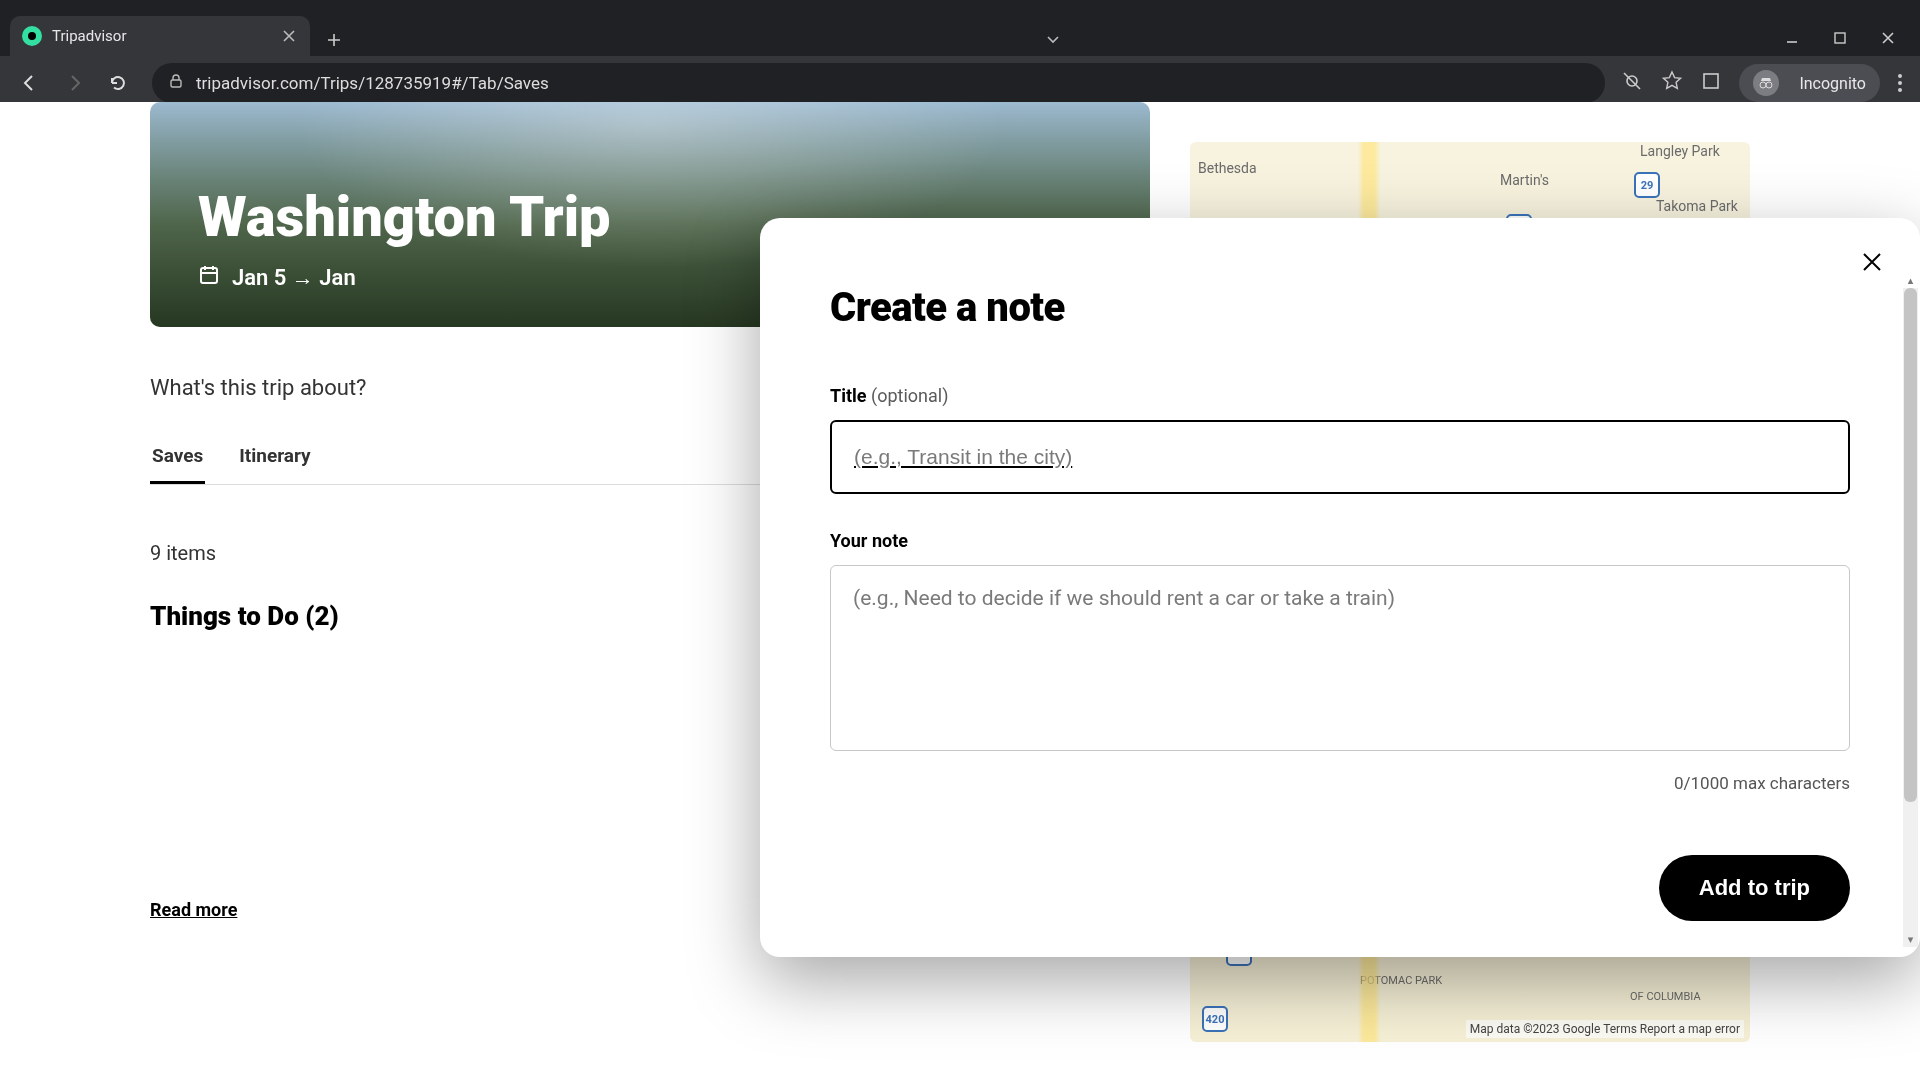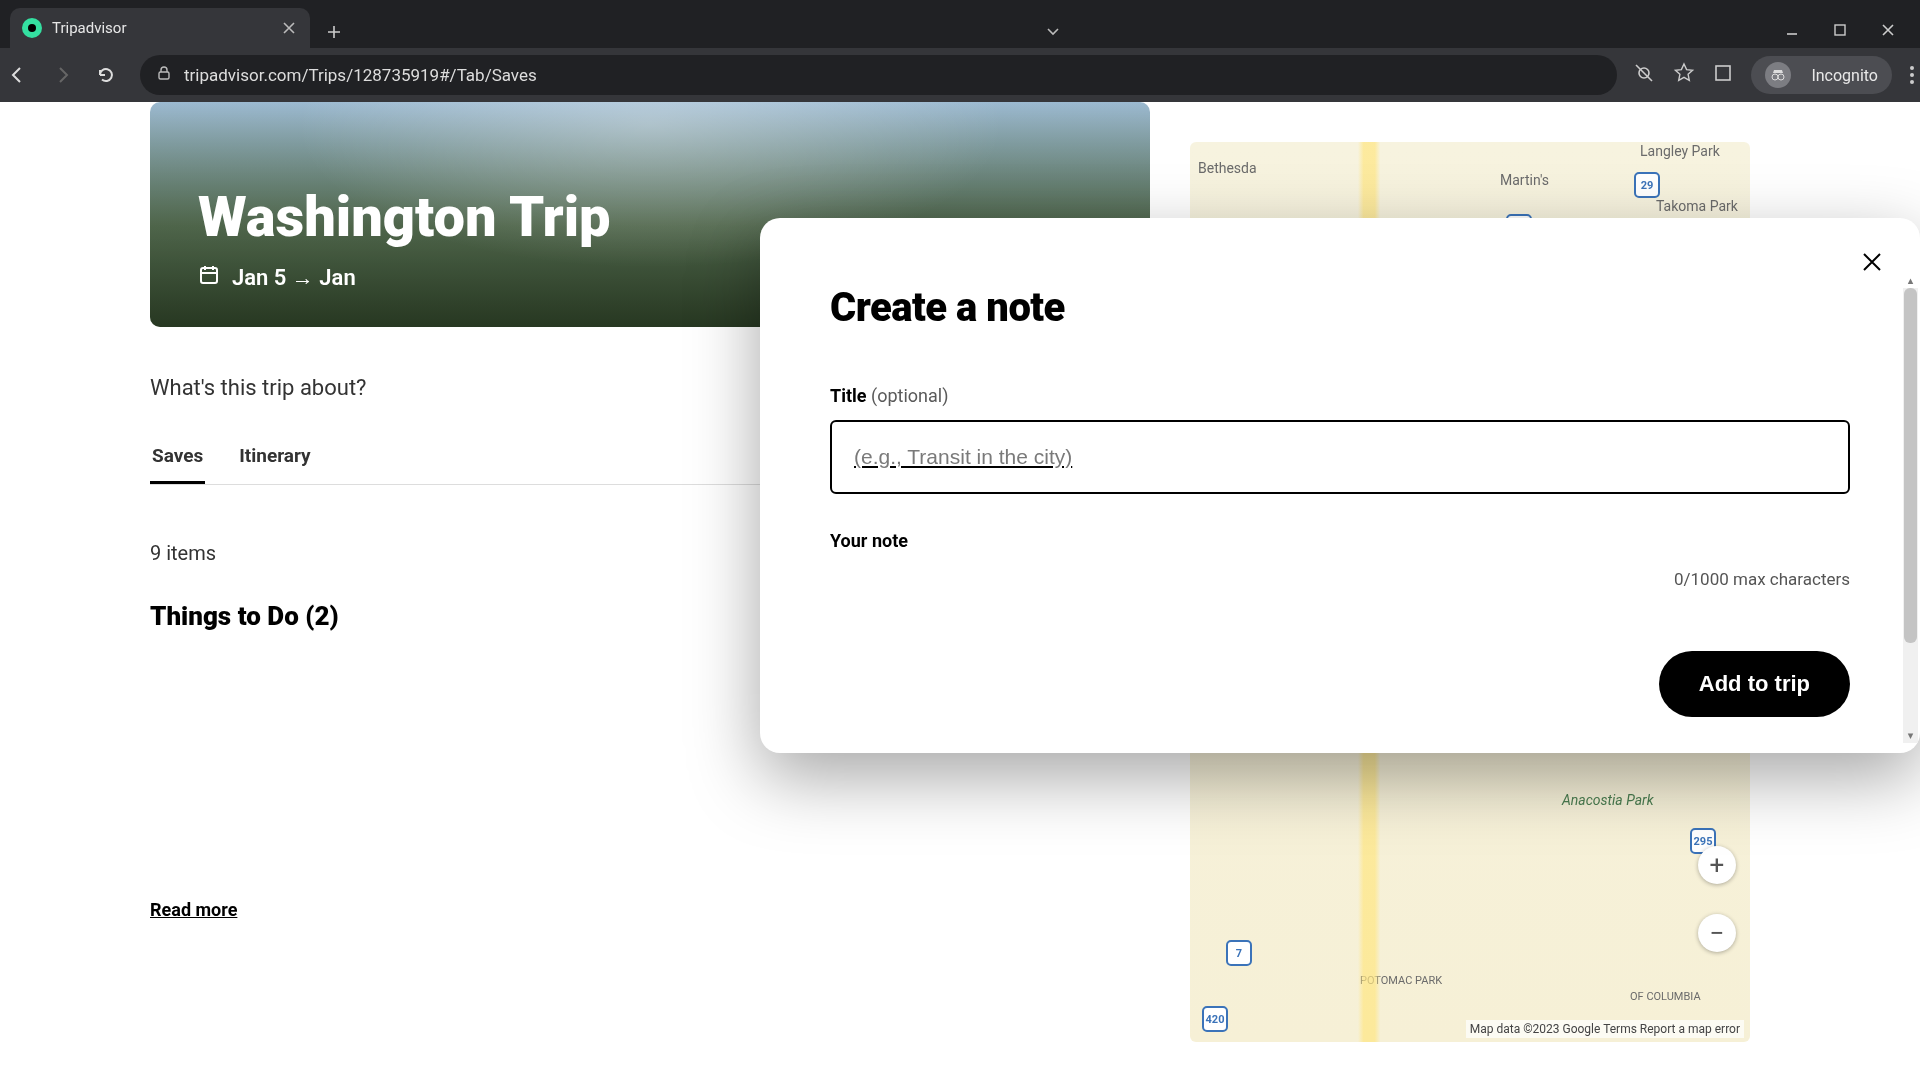--- a/index.html
+++ b/index.html
@@ -1,30 +1,30 @@
 <!DOCTYPE html>
 <html><head>
 <meta charset="utf-8">
 <style>
 * { margin: 0; padding: 0; box-sizing: border-box; }
 body { font-family: -apple-system, BlinkMacSystemFont, "Segoe UI", Roboto, Helvetica, Arial, sans-serif; width: 1920px; height: 1080px; overflow: hidden; background: #fff; position: relative; }
 
 
-.titlebar { height: 48px; background: #202124; display: flex; align-items: flex-end; padding: 0 10px; }
+.titlebar { height: 56px; background: #202124; display: flex; align-items: flex-end; padding: 0 10px; }
 .tab { height: 40px; background: #35363a; border-radius: 10px 10px 0 0; display: flex; align-items: center; padding: 0 12px; gap: 10px; color: #e7e7e7; font-size: 15px; min-width: 300px; }
 .tab .favicon { width: 20px; height: 20px; border-radius: 50%; background: #34e0a1; display: flex; align-items: center; justify-content: center; }
 .tab .favicon::after { content: ""; width: 8px; height: 8px; border-radius: 50%; background: #000; }
 .tab .tab-title { flex: 1; }
 .tab .tab-close { width: 18px; height: 18px; display:flex; align-items:center; justify-content:center; color:#bbb; cursor:pointer; }
 .newtab { width: 32px; height: 32px; display:flex; align-items:center; justify-content:center; color:#ccc; margin-left:8px; cursor:pointer; }
 .win-controls { margin-left:auto; display:flex; gap: 28px; padding: 0 12px 8px 0; color:#ccc; }
 .win-controls span { width:20px; height:20px; display:flex; align-items:center; justify-content:center; cursor:pointer;}
 .chevd { width:18px; height:18px; display:flex; align-items:center; justify-content:center; color:#bbb; margin-right:26px; margin-bottom:8px; cursor:pointer;}
 
-.addrbar { height: 54px; background: #35363a; display:flex; align-items:center; padding: 0 0; gap: 8px; }
+.addrbar { height: 54px; background: #35363a; display:flex; align-items:center; padding: 0 12px; gap: 8px; }
 .nav-btn { width:36px; height:36px; border-radius:50%; display:flex; align-items:center; justify-content:center; color:#ccc; cursor:pointer;}
 .nav-btn.disabled { color:#666; }
 .url-field { flex:1; height: 40px; background:#202124; border-radius: 20px; display:flex; align-items:center; padding:0 16px; gap:12px; color:#ccc; margin: 0 8px; }
 .url-text { color:#ddd; font-size:17px; }
 .right-icons { display:flex; align-items:center; gap:18px; color:#ccc; padding-right:6px; }
 .incog-pill { display:flex; align-items:center; gap:20px; background:#4c4d52; padding:6px 14px; border-radius:20px; color:#e8e8e8; font-size:16px; }
 .avatar-circle{ width:26px; height:26px; border-radius:50%; background:#7c7d82; display:flex; align-items:center; justify-content:center;}
 .dots { display:flex; flex-direction:column; gap:3px; cursor:pointer; }
 .dots i{ width:4px; height:4px; background:#ccc; border-radius:50%; display:block;}
 
@@ -272,20 +272,21 @@
       </div>
       <div class="caret-mark">
         <input class="titlefield" type="text" autofocus="" placeholder="(e.g., Transit in the city)" style="">
       </div>
 
       <div class="spacer"></div>
 
       <div class="flabel">
         <b>Your note</b>
       </div>
+      <textarea class="notefield" placeholder="(e.g., Need to decide if we should rent a car or take a train)" style=""></textarea>
       <div class="counter">0/1000 max characters</div>
     </div>
     <button class="add-btn">Add to trip</button>
 
     <div class="msb">
       <div class="msb-up">▴</div>
       <div class="msb-thumb"></div>
       <div class="msb-down">▾</div>
     </div>
   </div>

